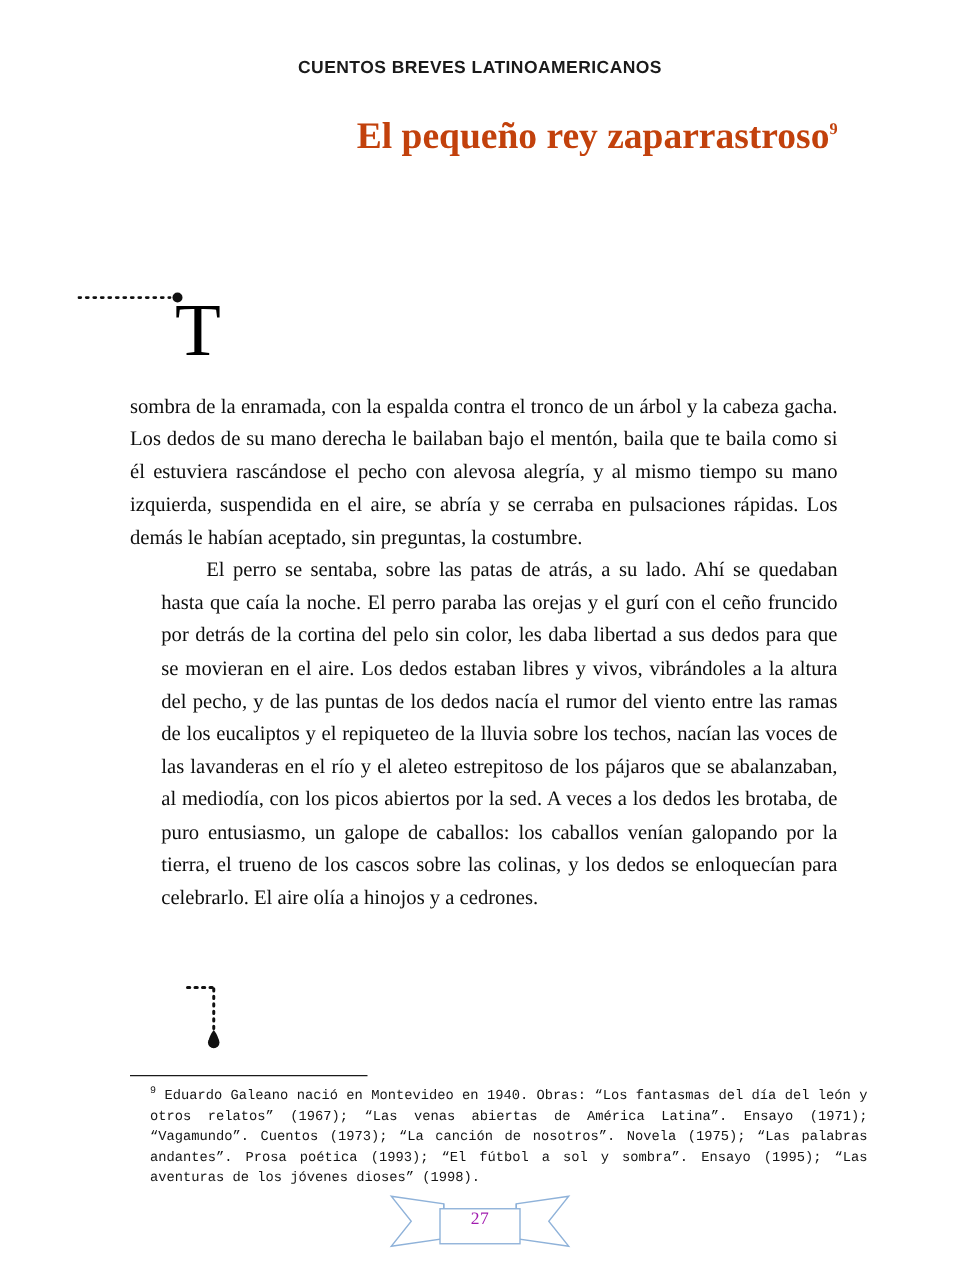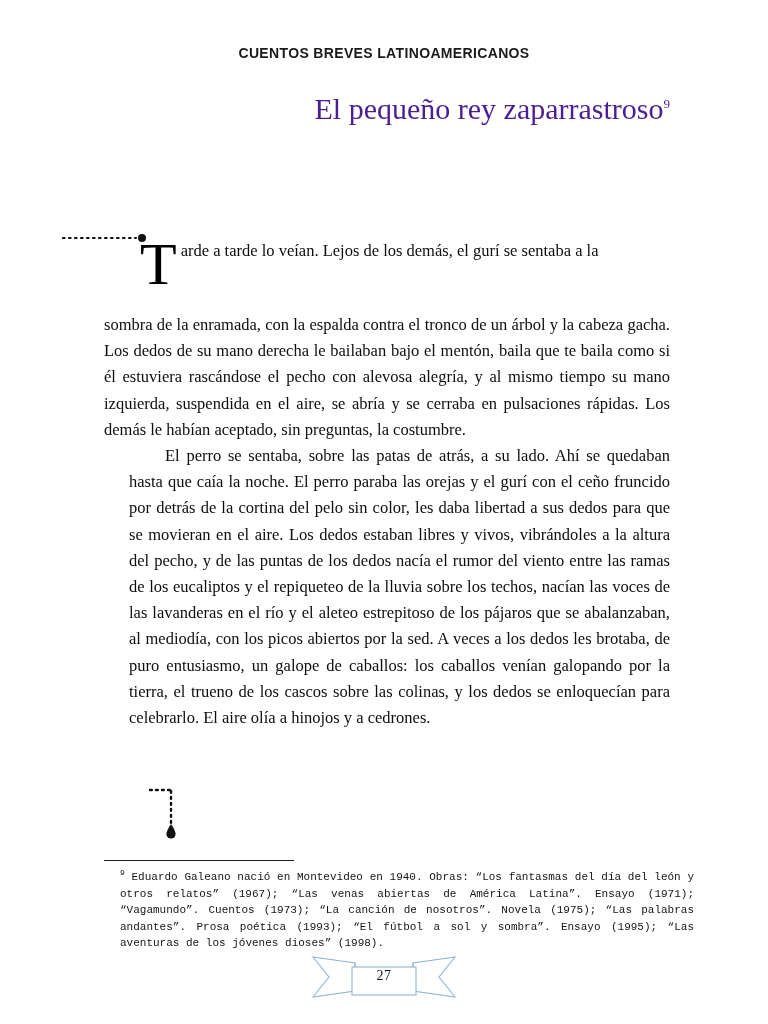--- a/index.html
+++ b/index.html
@@ -41,23 +41,23 @@
   .title-block {
     position: absolute;
     top: 93px;
     left: 104px;
     width: 566px;
     text-align: right;
   }
   .title {
     font-family: "Liberation Serif", serif;
     font-size: 30px;
-    font-weight: normal;
+    font-weight: bold;
     line-height: 1.05;
-    color: #4c1d95;
+    color: #c2410c;
     white-space: nowrap;
   }
   .title .fn-marker {
     font-size: 13px;
     vertical-align: super;
     line-height: 0;
   }
 
   
   .body-col {
@@ -161,21 +161,21 @@
     height: 52px;
   }
   .page-number {
     position: absolute;
     top: 968px;
     left: 309px;
     width: 150px;
     text-align: center;
     font-family: "Liberation Serif", serif;
     font-size: 14px;
-    color: #0f172a;
+    color: #a21caf;
     letter-spacing: 0.5px;
   }
 </style>
 </head>
 <body>
 
 <div class="page">
 
   <div class="running-header">CUENTOS BREVES LATINOAMERICANOS</div>
 
@@ -187,21 +187,20 @@
     <svg width="88" height="14" viewBox="0 0 88 14" xmlns="http://www.w3.org/2000/svg">
       <line x1="1" y1="7" x2="74" y2="7" stroke="#111111" stroke-width="2.2" stroke-linecap="round" stroke-dasharray="1.6 4.4"></line>
       <circle cx="80" cy="7" r="4" fill="#111111"></circle>
     </svg>
   </div>
 
   <div class="body-col">
 
     <div class="para first-para">
       <span class="dropcap">T</span>
-      <span class="first-line-extra">arde a tarde lo veían. Lejos de los demás, el gurí se sentaba a la</span>
     </div>
 
     <div class="para-gap"></div>
 
     <p class="para">sombra de la enramada, con la espalda contra el tronco de un árbol y la cabeza gacha. Los dedos de su mano derecha le bailaban bajo el mentón, baila que te baila como si él estuviera rascándose el pecho con alevosa alegría, y al mismo tiempo su mano izquierda, suspendida en el aire, se abría y se cerraba en pulsaciones rápidas. Los demás le habían aceptado, sin preguntas, la costumbre.</p>
 
     <p class="para indent">El perro se sentaba, sobre las patas de atrás, a su lado. Ahí se quedaban hasta que caía la noche. El perro paraba las orejas y el gurí con el ceño fruncido por detrás de la cortina del pelo sin color, les daba libertad a sus dedos para que se movieran en el aire. Los dedos estaban libres y vivos, vibrándoles a la altura del pecho, y de las puntas de los dedos nacía el rumor del viento entre las ramas de los eucaliptos y el repiqueteo de la lluvia sobre los techos, nacían las voces de las lavanderas en el río y el aleteo estrepitoso de los pájaros que se abalanzaban, al mediodía, con los picos abiertos por la sed. A veces a los dedos les brotaba, de puro entusiasmo, un galope de caballos: los caballos venían galopando por la tierra, el trueno de los cascos sobre las colinas, y los dedos se enloquecían para celebrarlo. El aire olía a hinojos y a cedrones.</p>
 
   </div>
 

